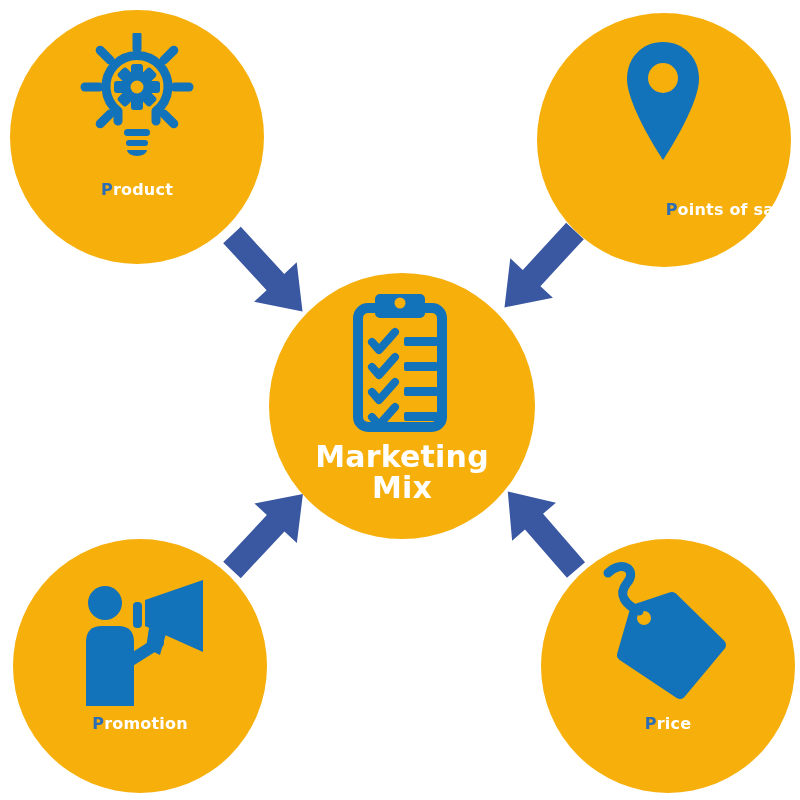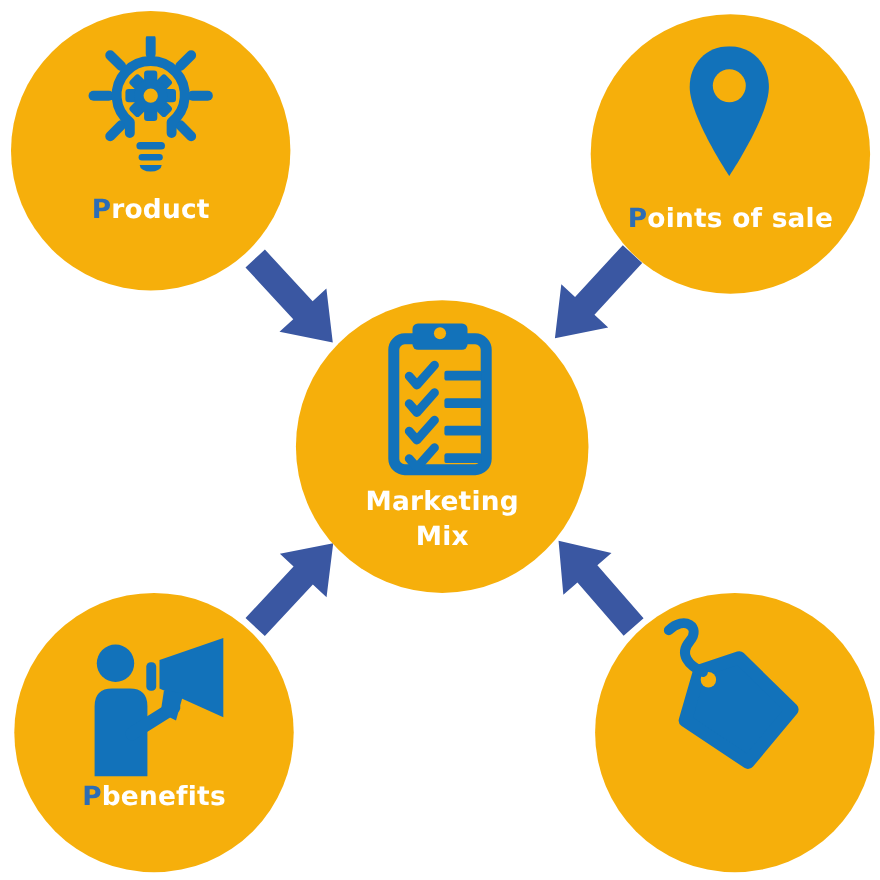--- a/index.html
+++ b/index.html
@@ -26,26 +26,26 @@
   .node.bl{left:13px;top:539px;width:254px;height:254px;}
   .node.br{left:541px;top:539px;width:254px;height:254px;}
   .icon{position:absolute;}
   .b{fill:var(--icon-blue);}
   .y{fill:var(--circle-yellow);}
   .bs{fill:none;stroke:var(--icon-blue);stroke-width:9;stroke-linecap:round;stroke-linejoin:round;}
   .bs8{fill:none;stroke:var(--icon-blue);stroke-width:8;stroke-linecap:round;stroke-linejoin:round;}
   .tagp{fill:var(--icon-blue);stroke:var(--icon-blue);stroke-width:12;stroke-linejoin:round;}
   .label{
     position:absolute;left:0;right:0;text-align:center;
-    color:var(--text-white);font-weight:bold;font-size:24px;line-height:28px;
+    color:var(--text-white);font-weight:bold;font-size:16px;line-height:28px;
     letter-spacing:0.2px;
   }
-  .node.ctr .label{font-size:24px;line-height:31px;}
+  .node.ctr .label{font-size:30px;line-height:31px;}
   .node.tl .label{top:166px;}
-  .node.tr .label{top:171px;}
+  .node.tr .label{top:183px;text-align:right;}
   .node.ctr .label{top:168px;}
   .node.bl .label{top:171px;}
   .node.br .label{top:171px;}
   .lead{color:var(--lead-blue);}
 </style>
 </head>
 <body>
 
 <div class="stage">
 
@@ -116,25 +116,28 @@
   <div class="node bl">
     <svg class="icon" style="left:50px;top:36px" width="145" height="131" viewBox="0 0 145 131" aria-hidden="true">
       <circle class="b" cx="42" cy="28" r="17"></circle>
       <path class="b" d="M23 131 L23 67 Q23 51 39 51 L55 51 Q71 51 71 67 L71 131 Z"></path>
       <path class="bs" style="stroke-width:12" d="M57 92 L95 68"></path>
       <rect class="b" x="70" y="27" width="9" height="26" rx="4"></rect>
       <polygon class="b" points="82,25 140,5 140,77 82,51"></polygon>
       <polygon class="b" points="86,53 104,55 97,80 83,73"></polygon>
     </svg>
     <div class="label">
-      <div><span class="lead">P</span><span>benefits</span></div>
+      <div><span class="lead">P</span><span>romotion</span></div>
     </div>
   </div>
 
   <div class="node br">
     <svg class="icon" style="left:49px;top:16px" width="150" height="150" viewBox="0 0 150 150" aria-hidden="true">
       <path class="tagp" d="M46 55 L82 43 L130 90 L90 138 L33 100 Z"></path>
       <circle class="y" cx="54" cy="63" r="7"></circle>
       <path class="bs" d="M18 18 C32 4 48 15 37 28 C27 40 36 50 49 56"></path>
     </svg>
+    <div class="label">
+      <div><span class="lead">P</span><span>rice</span></div>
+    </div>
   </div>
 
 </div>
 
 </body></html>

